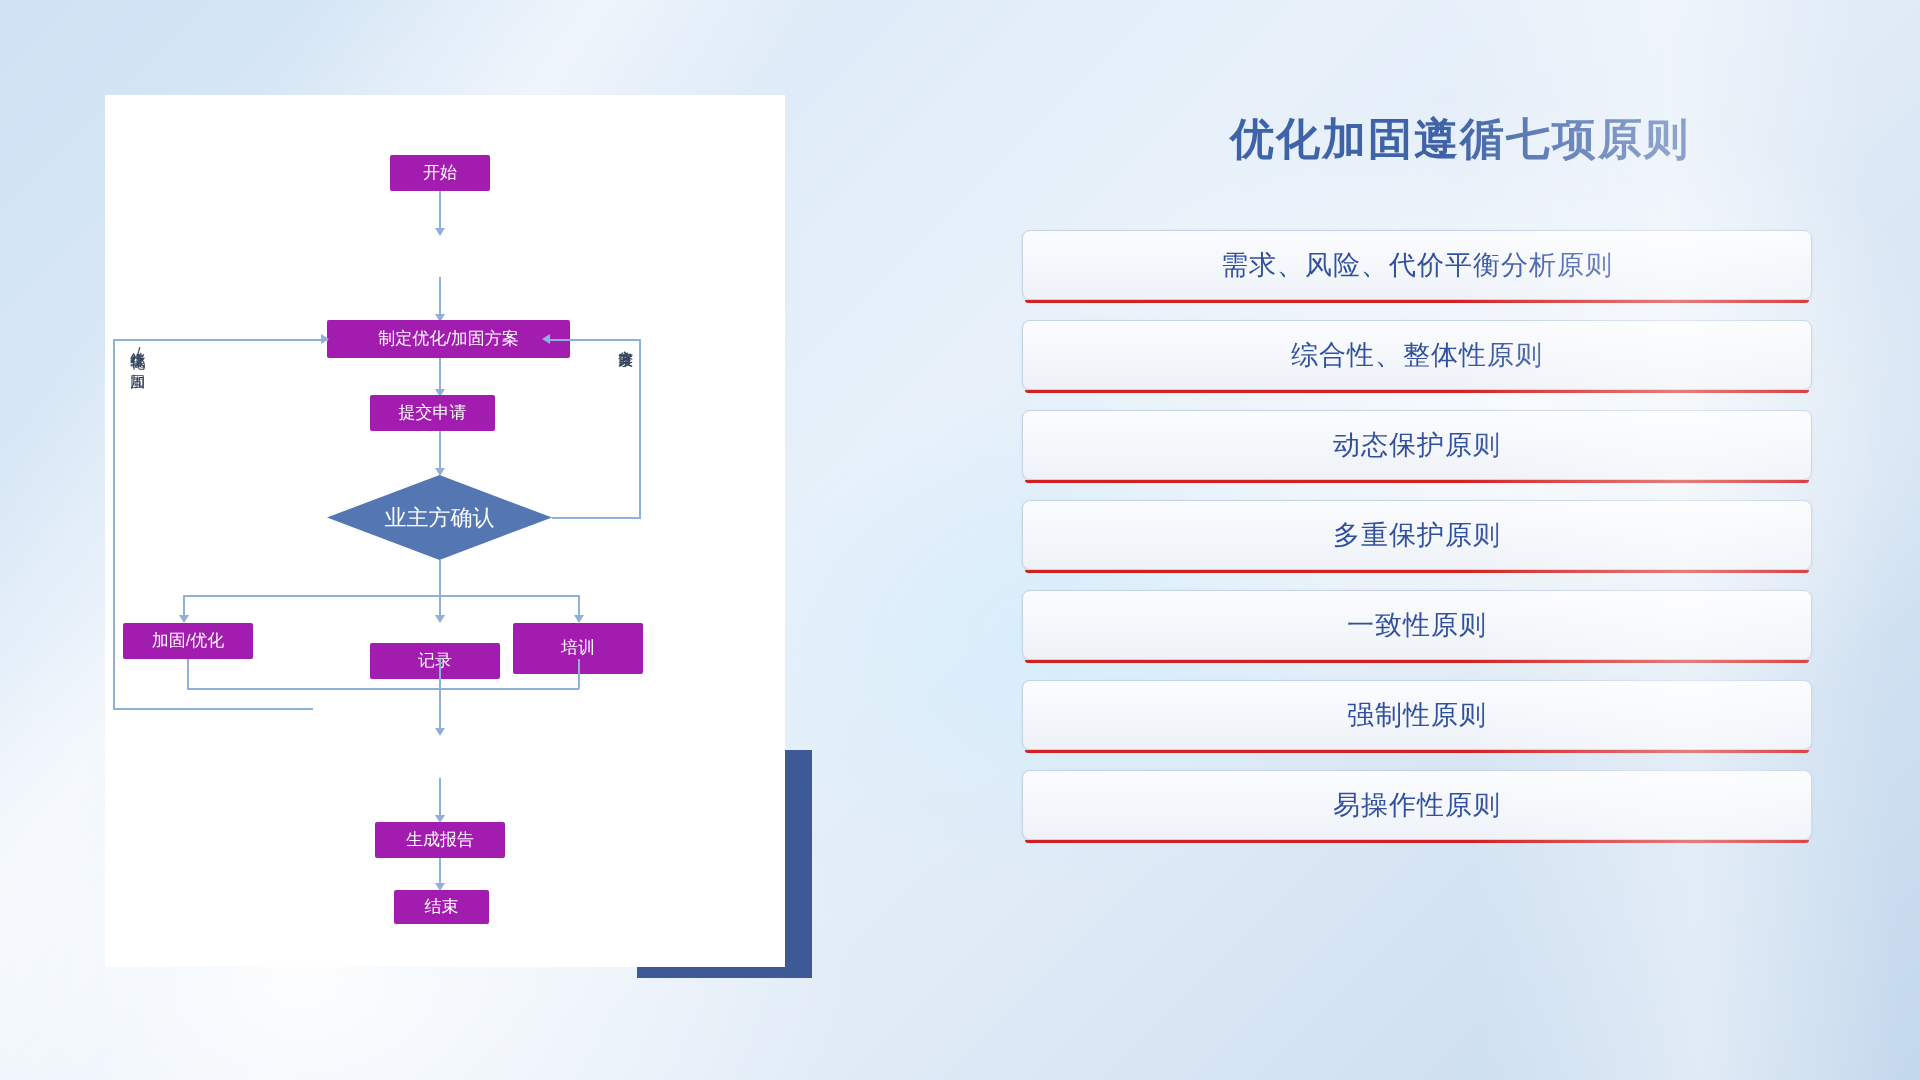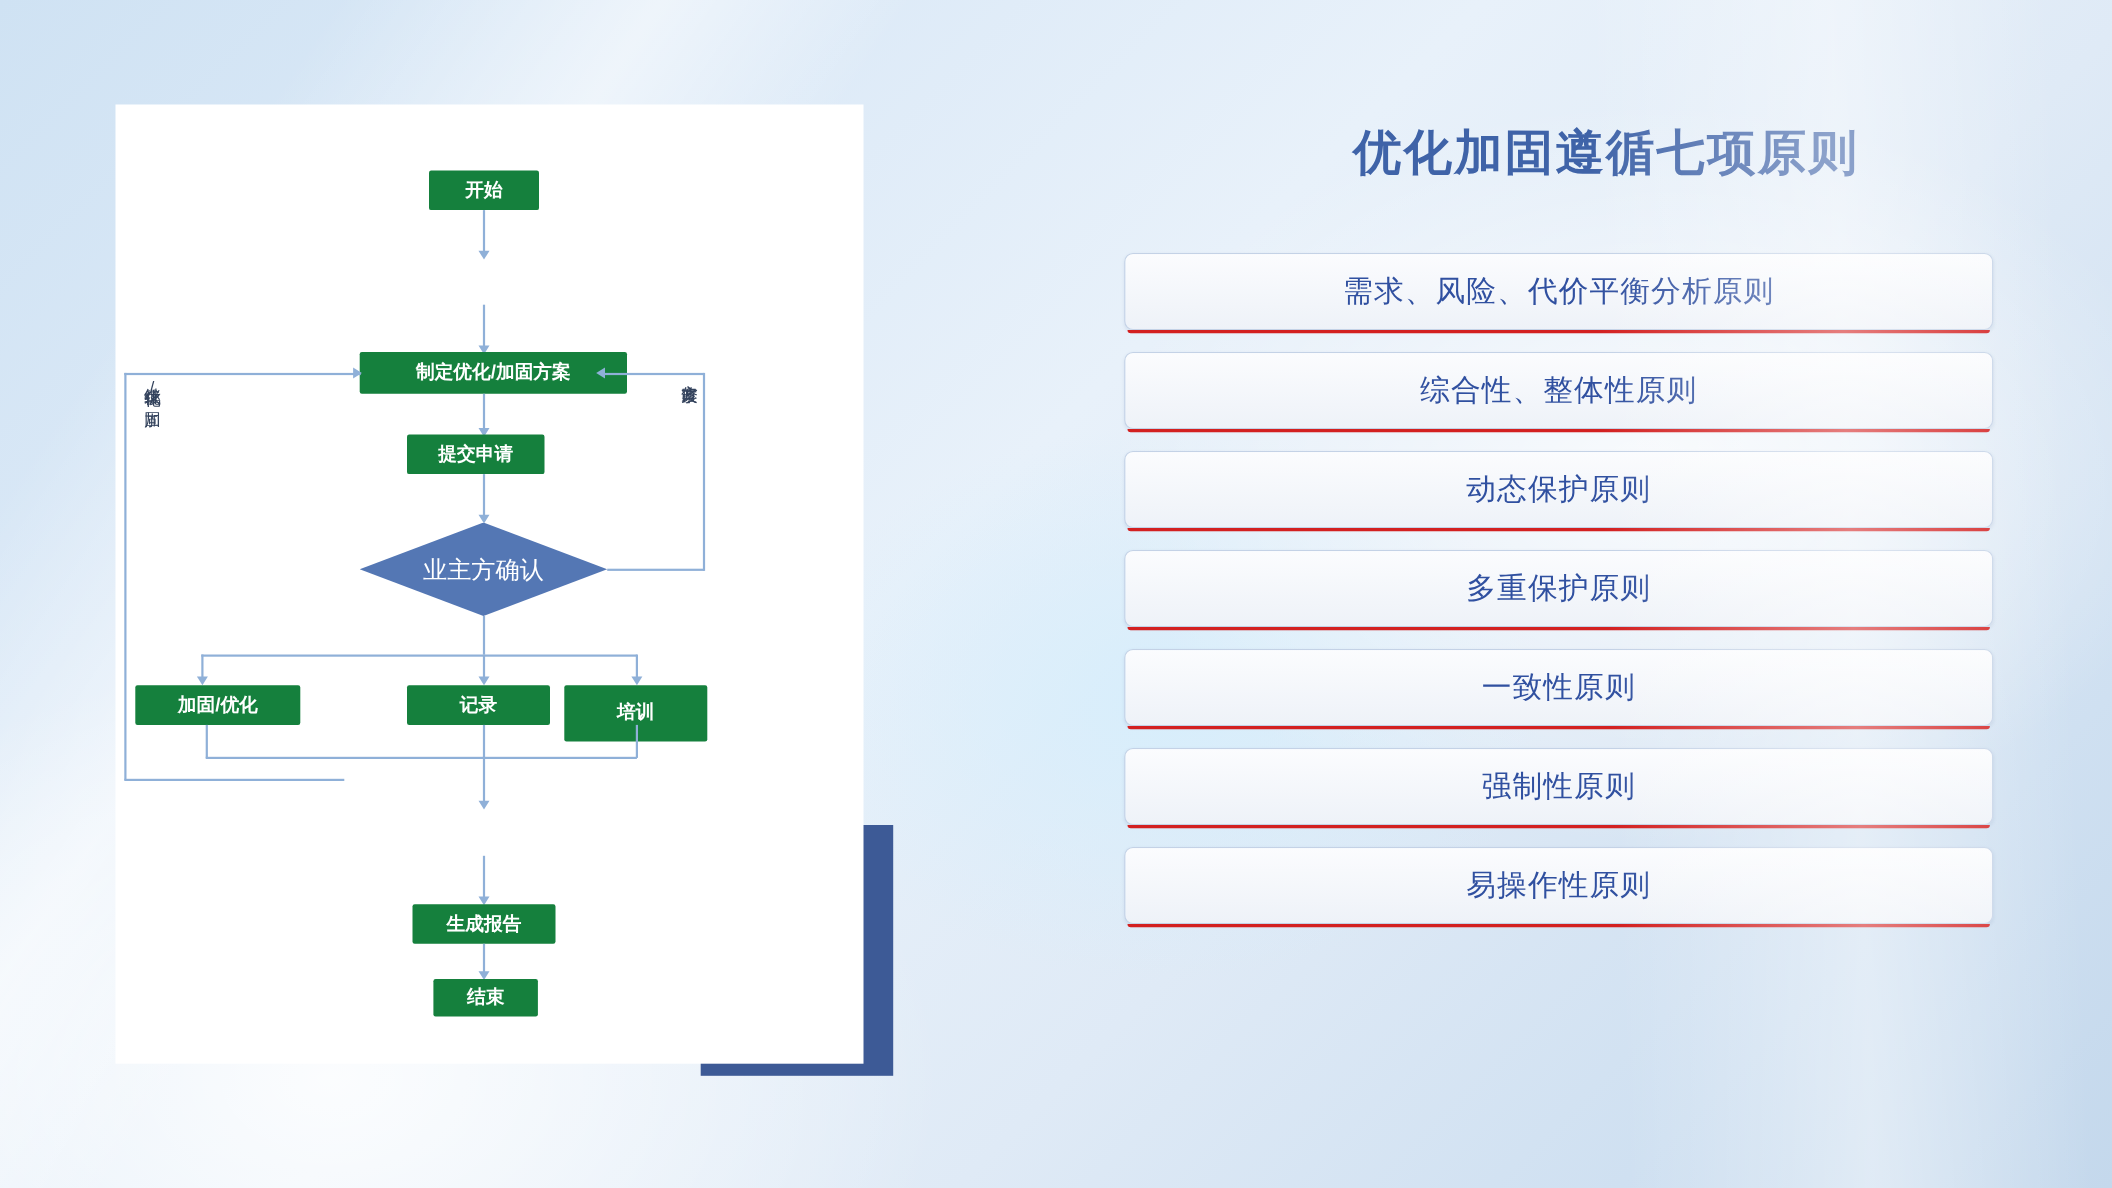--- a/index.html
+++ b/index.html
@@ -65,32 +65,31 @@
   }
 
   .flow-inner {
     position: absolute;
     inset: 0;
   }
 
   
   .node {
     position: absolute;
-    background: #15803d;
+    background: #a21caf;
     color: #ffffff;
     font-size: 17px;
     line-height: 1.2;
     display: flex;
     align-items: center;
     justify-content: center;
     border-radius: 2px;
     white-space: nowrap;
     box-sizing: border-box;
     padding: 0 12px;
-    font-weight: bold;
   }
 
   
   .diamond {
     position: absolute;
     background: #5477b4;
     color: #ffffff;
     font-size: 22px;
     display: flex;
     align-items: center;
@@ -228,22 +227,22 @@
       <div class="line h" style="left:78px; top:432px; width:0px;"></div>
 
       <div class="line h" style="left:78px; top:500px; width:396px;"></div>
       <div class="line v" style="left:78px; top:500px; height:25px;"></div>
       <div class="arrow-down" style="left:74px; top:520px;"></div>
       <div class="line v" style="left:334px; top:500px; height:25px;"></div>
       <div class="arrow-down" style="left:330px; top:520px;"></div>
       <div class="line v" style="left:473px; top:500px; height:25px;"></div>
       <div class="arrow-down" style="left:469px; top:520px;"></div>
 
-      <div class="node" style="left:18px; top:528px; width:150px; height:36px;">加固/优化</div>
-      <div class="node" style="left:265px; top:528px; width:130px; height:36px;">记录</div>
+      <div class="node" style="left:18px; top:528px; width:130px; height:36px;">加固/优化</div>
+      <div class="node" style="left:265px; top:548px; width:130px; height:36px;">记录</div>
       <div class="node" style="left:408px; top:528px; width:130px; height:51px;">培训</div>
 
       <div class="line v" style="left:82px; top:564px; height:30px;"></div>
       <div class="line v" style="left:334px; top:564px; height:30px;"></div>
       <div class="line v" style="left:473px; top:564px; height:30px;"></div>
       <div class="line h" style="left:82px; top:593px; width:392px;"></div>
 
       <div class="line v" style="left:334px; top:593px; height:45px;"></div>
       <div class="arrow-down" style="left:330px; top:633px;"></div>
 

